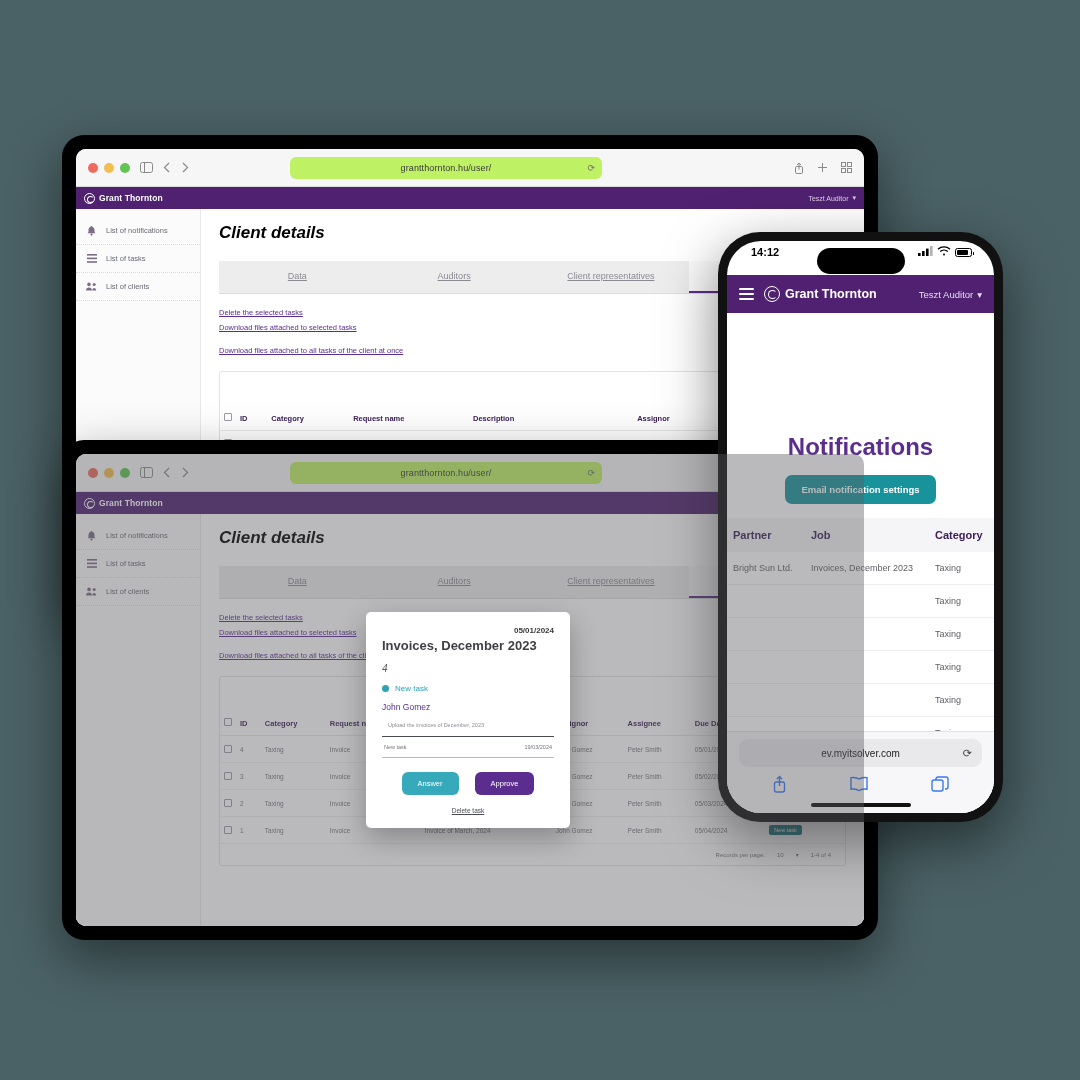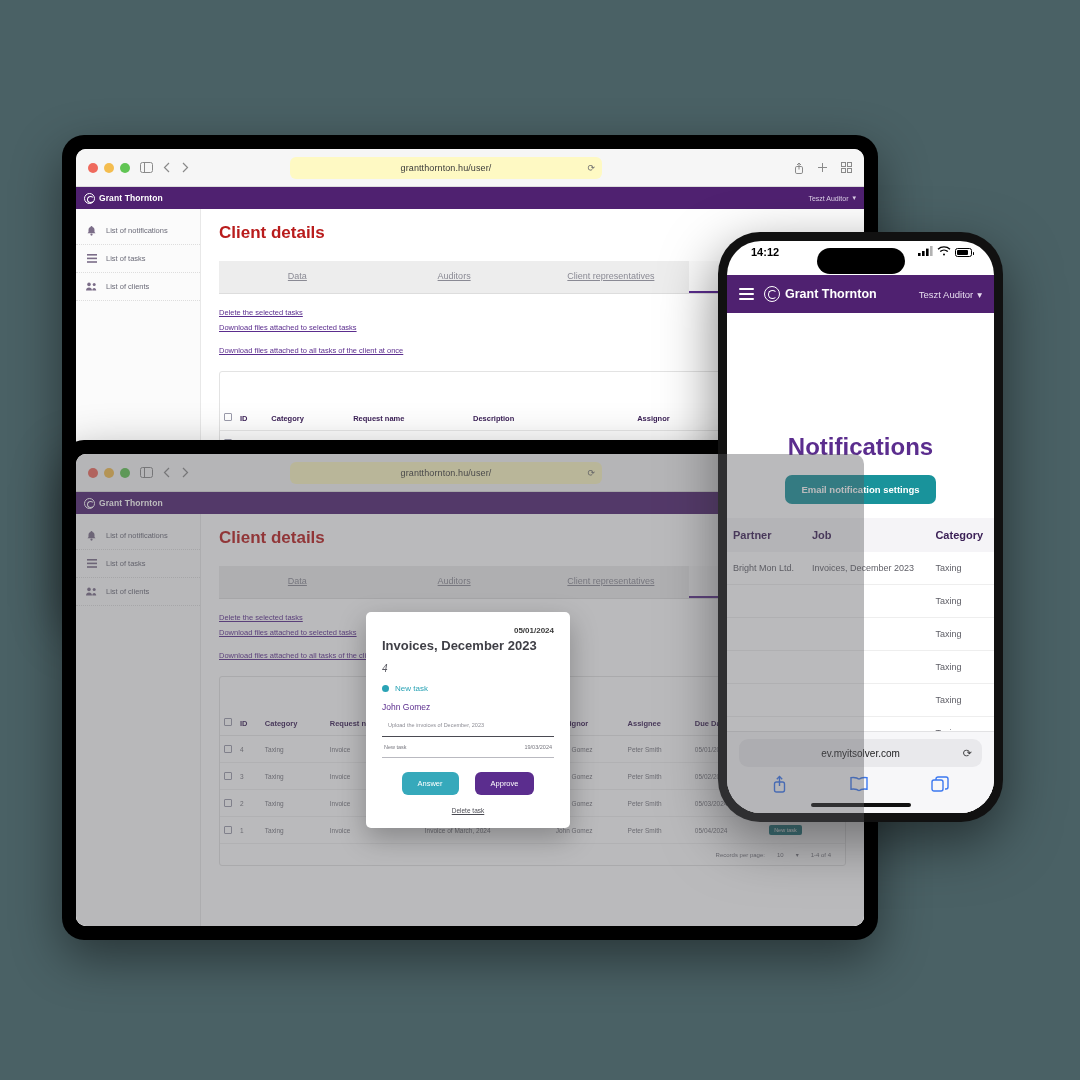--- a/index.html
+++ b/index.html
@@ -47,21 +47,21 @@
   .dot.r { background: #ef6a5d; }
   .dot.y { background: #f4bd4f; }
   .dot.g { background: #61c554; }
   .sb-icon { color: #8a8a8a; font-size: 14px; line-height: 1; display:flex; align-items:center; }
   .sb-icon svg { display:block; }
   .url-pill {
     flex: 1;
     max-width: 312px;
     margin: 0 auto;
     height: 22px;
-    background: #fef9c3;
+    background: #bef264;
     border-radius: 6px;
     display: flex; align-items: center; justify-content: center;
     position: relative;
   }
   .url-text { font-size: 9px; color: #3a3a3a; letter-spacing: .1px; }
   .url-reload { position: absolute; right: 7px; font-size: 9px; color: #6d6d6d; }
   .sb-right { display: flex; gap: 13px; align-items: center; margin-left: auto; }
 
   
   .app { position: absolute; inset: 38px 0 0 0; background: #fff; display: flex; flex-direction: column; }
@@ -94,21 +94,21 @@
   .side-item {
     display: flex; align-items: center; gap: 9px;
     padding: 8px 10px;
     border-bottom: 1px dotted #ddd;
     color: #6b6b78; font-size: 7.5px;
   }
   .side-ic { width: 11px; height: 11px; color: #7b6d88; display:flex;align-items:center;justify-content:center; }
   .side-ic svg { display:block; }
 
   .gt-main { flex: 1; background: #fff; padding: 14px 18px 0 18px; overflow: hidden; position: relative; }
-  .page-title { color: #b91c1c; font-size: 17px; font-weight: 700; margin-bottom: 18px; }
+  .page-title { color: #000000; font-size: 17px; font-weight: 700; margin-bottom: 18px; font-style: italic; }
 
   .tabs { display: flex; background: #ededed; border-bottom: 1px solid #ddd; }
   .tab {
     flex: 1; text-align: center; padding: 10px 4px;
     font-size: 9px; color: #8a8a94; text-decoration: underline;
   }
   .tab.active {
     color: #3c2157; font-weight: 700; background: #fafafa;
     border-bottom: 2px solid #5b2d8e;
   }
@@ -498,21 +498,21 @@
       <table class="ph">
         <thead>
           <tr>
             <th>Partner</th>
             <th>Job</th>
             <th>Category</th>
           </tr>
         </thead>
         <tbody>
           <tr>
-            <td>Bright Mon Ltd.</td>
+            <td>Bright Sun Ltd.</td>
             <td>Invoices, December 2023</td>
             <td>Taxing</td>
           </tr>
           <tr>
             <td></td>
             <td></td>
             <td>Taxing</td>
           </tr>
           <tr>
             <td></td>

